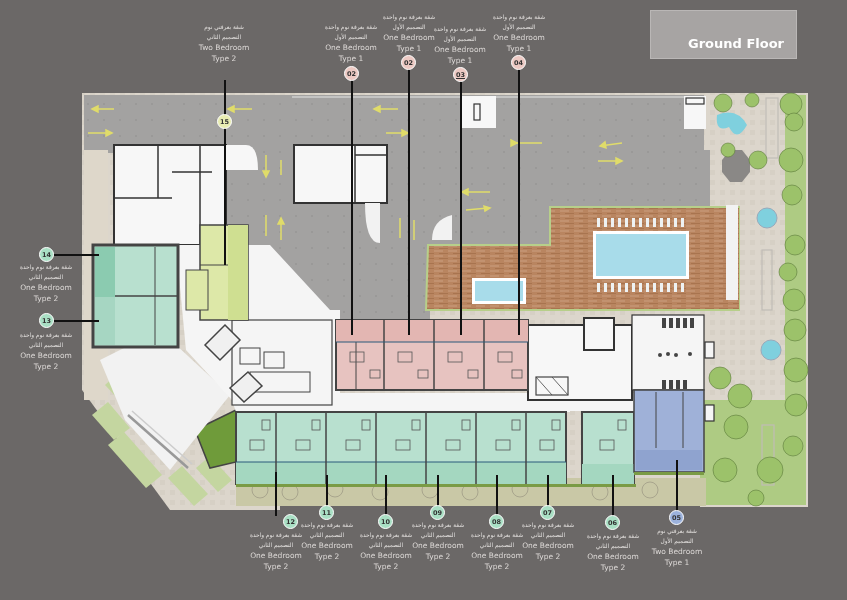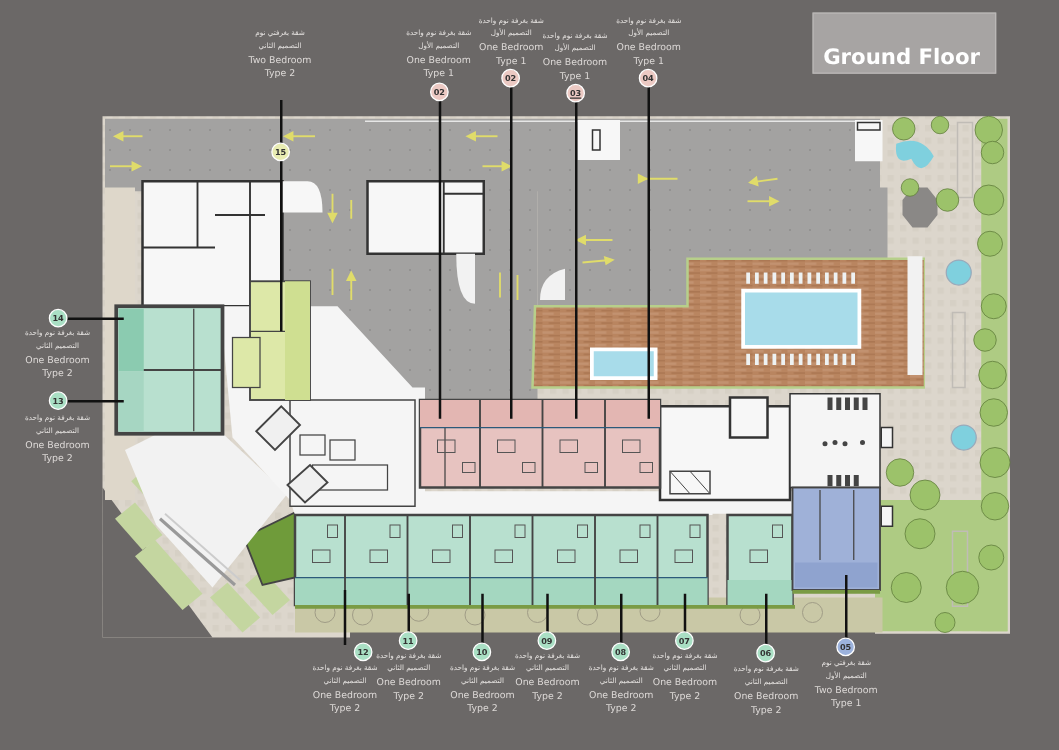--- a/index.html
+++ b/index.html
@@ -1,20 +1,20 @@
 <!DOCTYPE html>
 <html><head>
 <meta charset="utf-8">
 <style>
   html, body { margin:0; padding:0; }
   body { width:847px; height:600px; background:#6b6867; position:relative; overflow:hidden; font-family:"DejaVu Sans", sans-serif; }
   .abs { position:absolute; }
   .title-box { left:650px; top:10px; width:145px; height:47px; background:#a7a4a3; border:1px solid #bab7b6; }
   .title-ar { position:absolute; right:12px; top:5px; font-size:13px; color:#fff; font-weight:bold; direction:rtl; }
-  .title-en { position:absolute; right:12px; top:25px; font-size:17px; color:#fff; font-weight:bold; font-family:"DejaVu Sans", sans-serif; }
+  .title-en { position:absolute; right:12px; top:25px; font-size:13px; color:#fff; font-weight:bold; font-family:"DejaVu Sans", sans-serif; }
   .lbl { position:absolute; width:90px; text-align:center; color:#ddd9d7; font-size:6.5px; line-height:10px; font-family:"DejaVu Sans", sans-serif; }
   .lbl .ar { direction:rtl; display:block; font-size:5.8px; line-height:10px; color:#e4e1df; }
   .lbl .en { display:block; font-size:7.5px; line-height:11px; }
   .badge { position:absolute; width:15px; height:15px; border-radius:50%; font-size:6.5px; font-weight:bold; text-align:center; line-height:15px; color:#333; border:1px solid #fff; box-sizing:border-box; }
   .b-yel { background:#e8ecb2;margin-top:48px; }
   .b-pink { background:#ecc9c3; }
   .b-grn { background:#a9dfc4; }
   .b-blue { background:#9cb2dc; }
   .leader { position:absolute; width:2px; background:#111; }
   .leader-h { position:absolute; height:2px; background:#111; }

